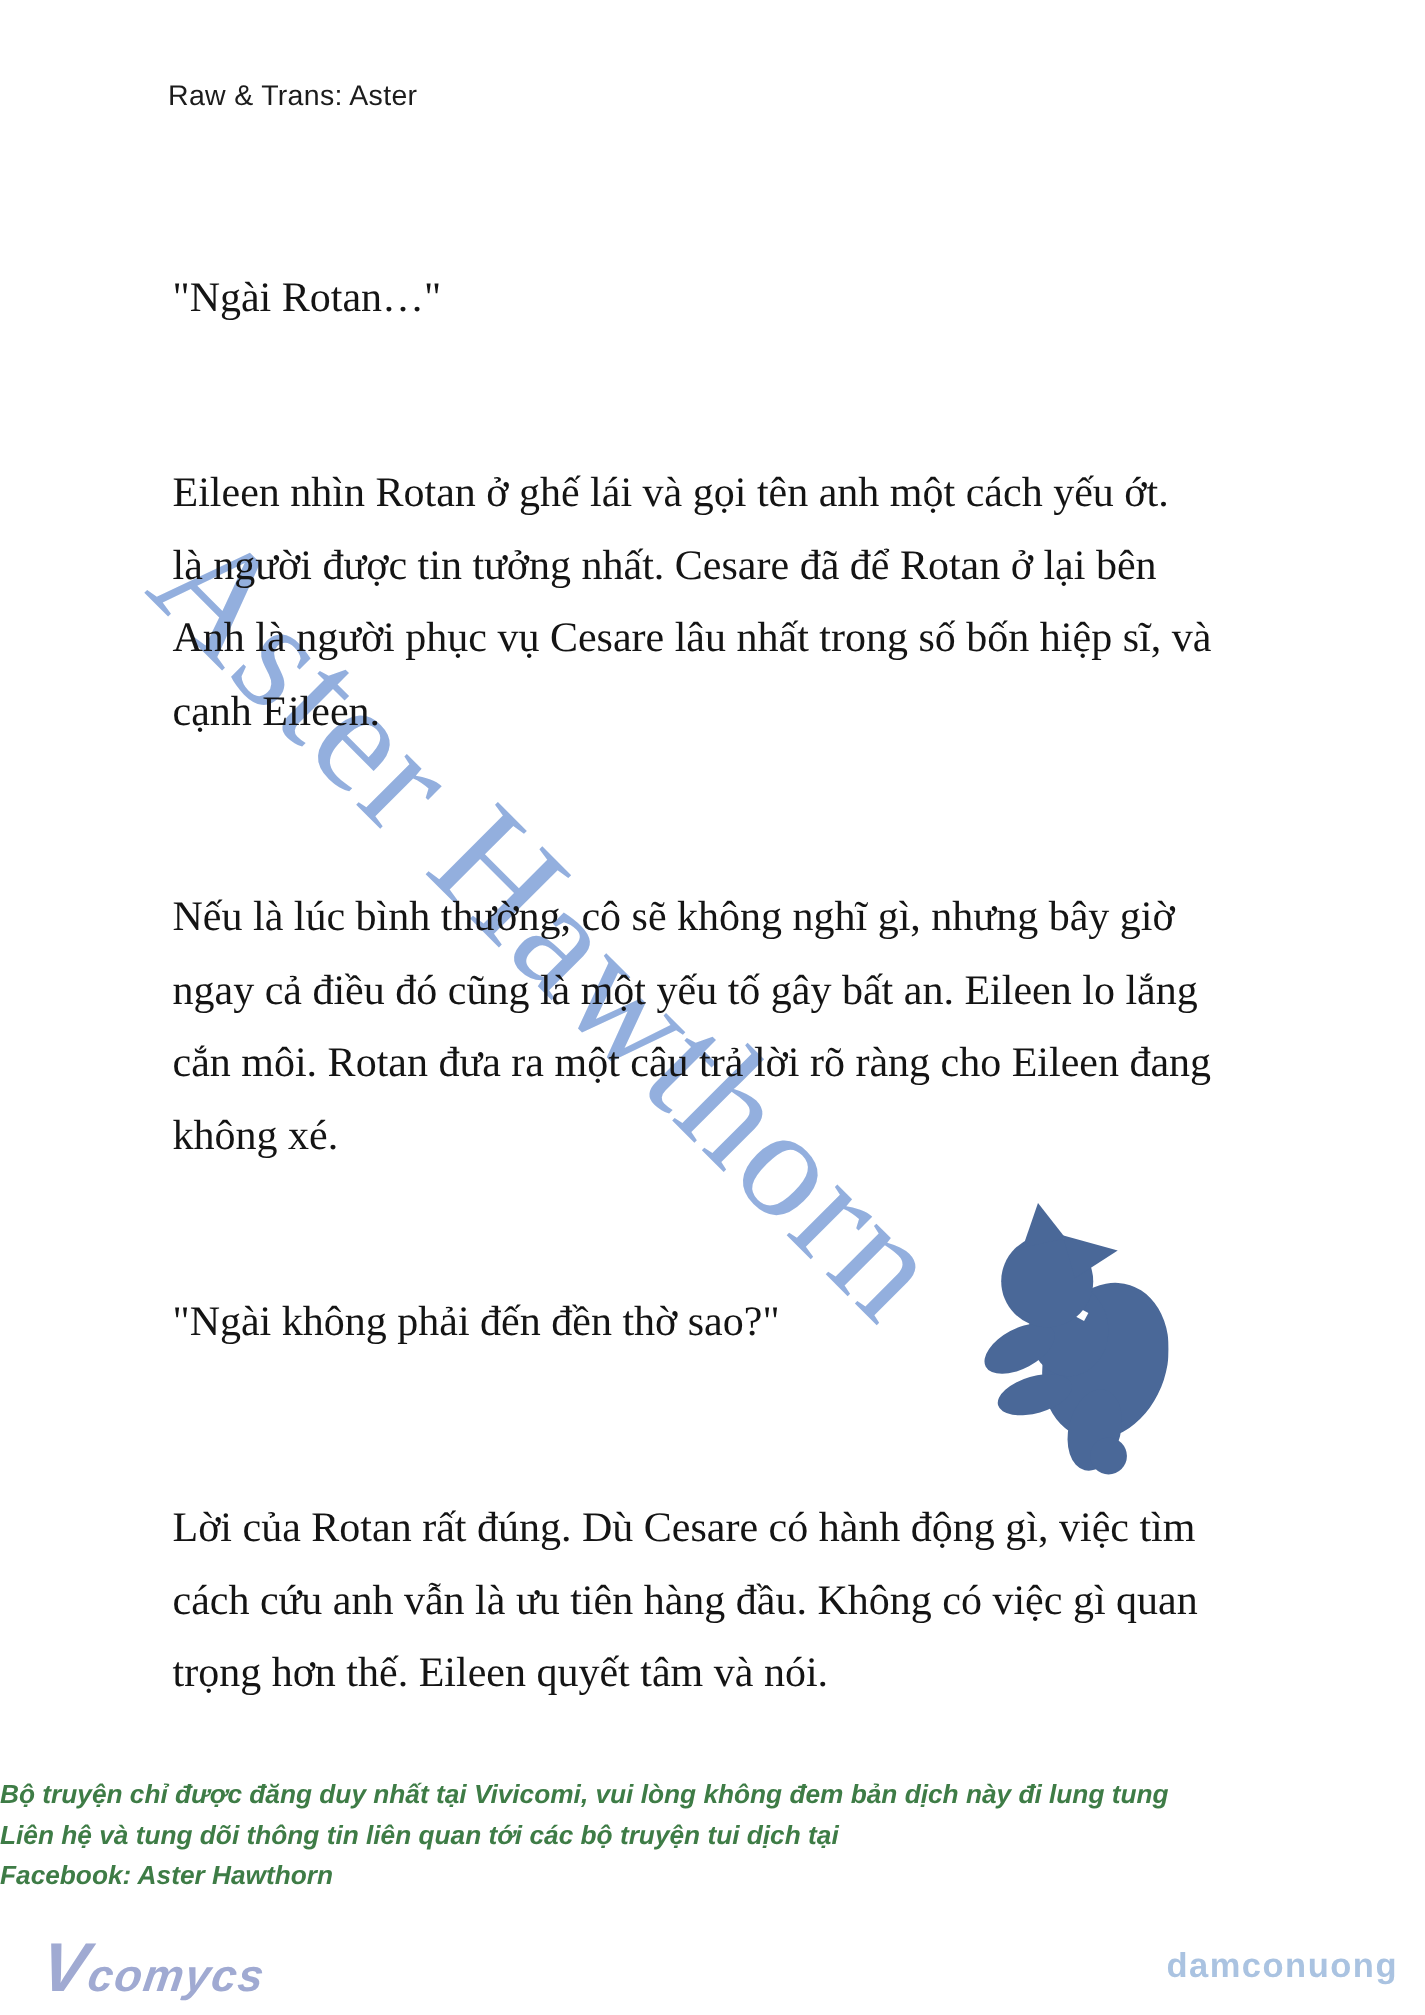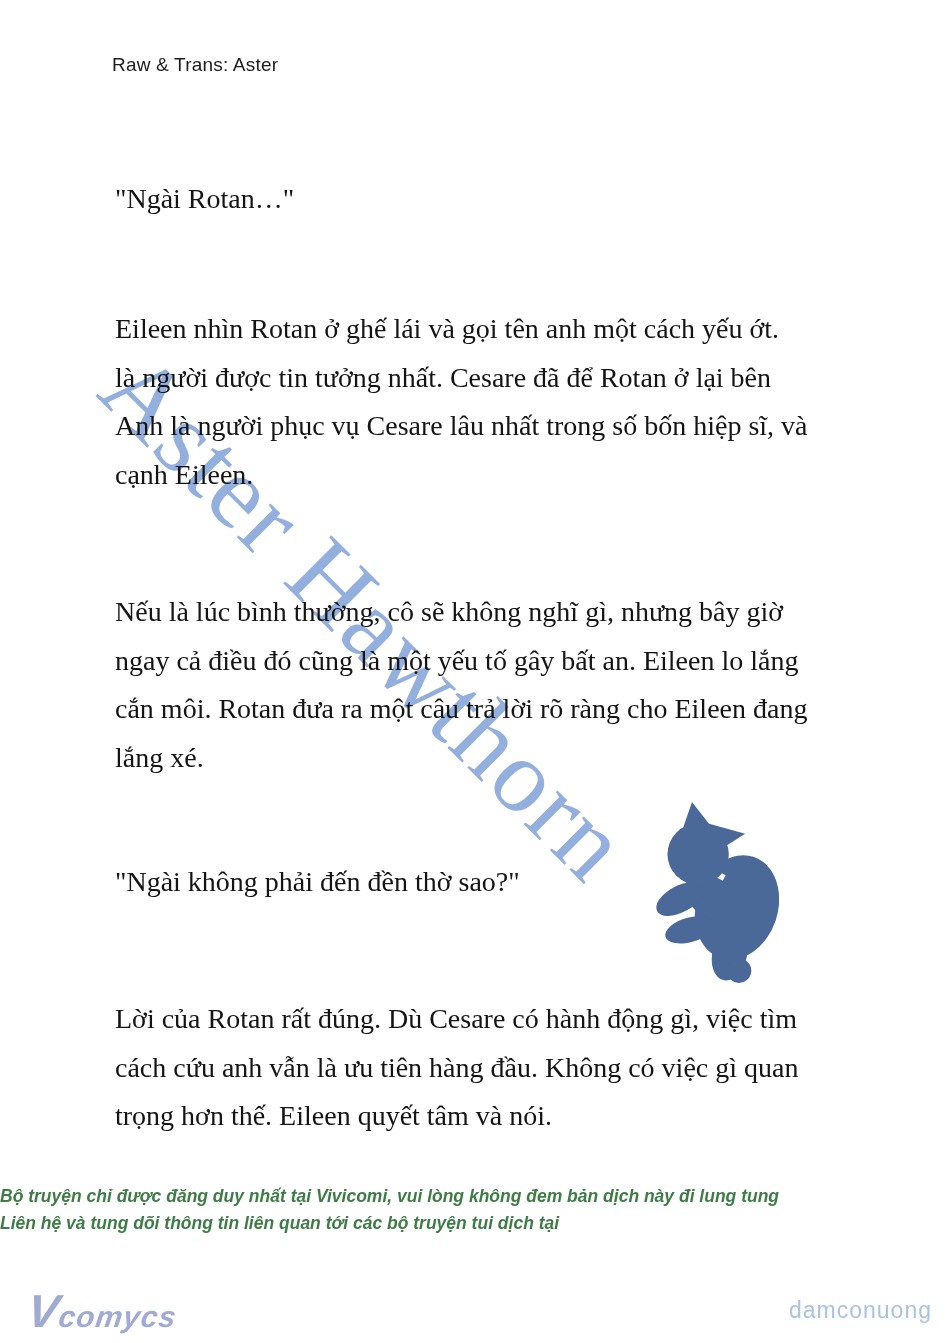--- a/index.html
+++ b/index.html
@@ -76,21 +76,21 @@
     transform:skewX(-8deg);
     letter-spacing:1px;
     z-index:2;
   }
   .logo-left::first-letter{
     font-size:46px;
   }
   .logo-right{
     position:absolute;right:18px;top:1297px;
     font-family:"Liberation Sans", sans-serif;
-    font-weight:normal;
+    font-weight:bold;
     font-size:23px;
     letter-spacing:1px;
     color:var(--logo_right,#aac3e1);
     text-shadow:0 0 3px #ffffff,0 0 1px #ffffff;
     z-index:2;
   }
 </style>
 </head>
 <body>
 
@@ -106,21 +106,21 @@
   <div class="body-text p2">
       <div class="tline">Eileen nhìn Rotan ở ghế lái và gọi tên anh một cách yếu ớt.</div>
       <div class="tline">là người được tin tưởng nhất. Cesare đã để Rotan ở lại bên</div>
       <div class="tline">Anh là người phục vụ Cesare lâu nhất trong số bốn hiệp sĩ, và</div>
       <div class="tline">cạnh Eileen.</div>
     </div>
   <div class="body-text p3">
       <div class="tline">Nếu là lúc bình thường, cô sẽ không nghĩ gì, nhưng bây giờ</div>
       <div class="tline">ngay cả điều đó cũng là một yếu tố gây bất an. Eileen lo lắng</div>
       <div class="tline">cắn môi. Rotan đưa ra một câu trả lời rõ ràng cho Eileen đang</div>
-      <div class="tline">lắng xé.</div>
+      <div class="tline">không xé.</div>
     </div>
   <div class="body-text p4">
       <div class="tline">"Ngài không phải đến đền thờ sao?"</div>
     </div>
   <div class="body-text p5">
       <div class="tline">Lời của Rotan rất đúng. Dù Cesare có hành động gì, việc tìm</div>
       <div class="tline">cách cứu anh vẫn là ưu tiên hàng đầu. Không có việc gì quan</div>
       <div class="tline">trọng hơn thế. Eileen quyết tâm và nói.</div>
     </div>
 
@@ -143,18 +143,19 @@
     <circle class="fill" cx="46" cy="52" r="30"></circle>
 
     <polygon class="fill" points="30,30 40,1 58,24"></polygon>
 
     <polygon class="fill" points="56,22 92,32 64,50"></polygon>
   </svg>
 
   <div class="footer">
     <div>Bộ truyện chỉ được đăng duy nhất tại Vivicomi, vui lòng không đem bản dịch này đi lung tung</div>
     <div>Liên hệ và tung dõi thông tin liên quan tới các bộ truyện tui dịch tại</div>
+    <div>Facebook: Aster Hawthorn</div>
   </div>
 
   <div class="logo-left">Vcomycs</div>
   <div class="logo-right">damconuong</div>
 
 </div>
 
 </body></html>

